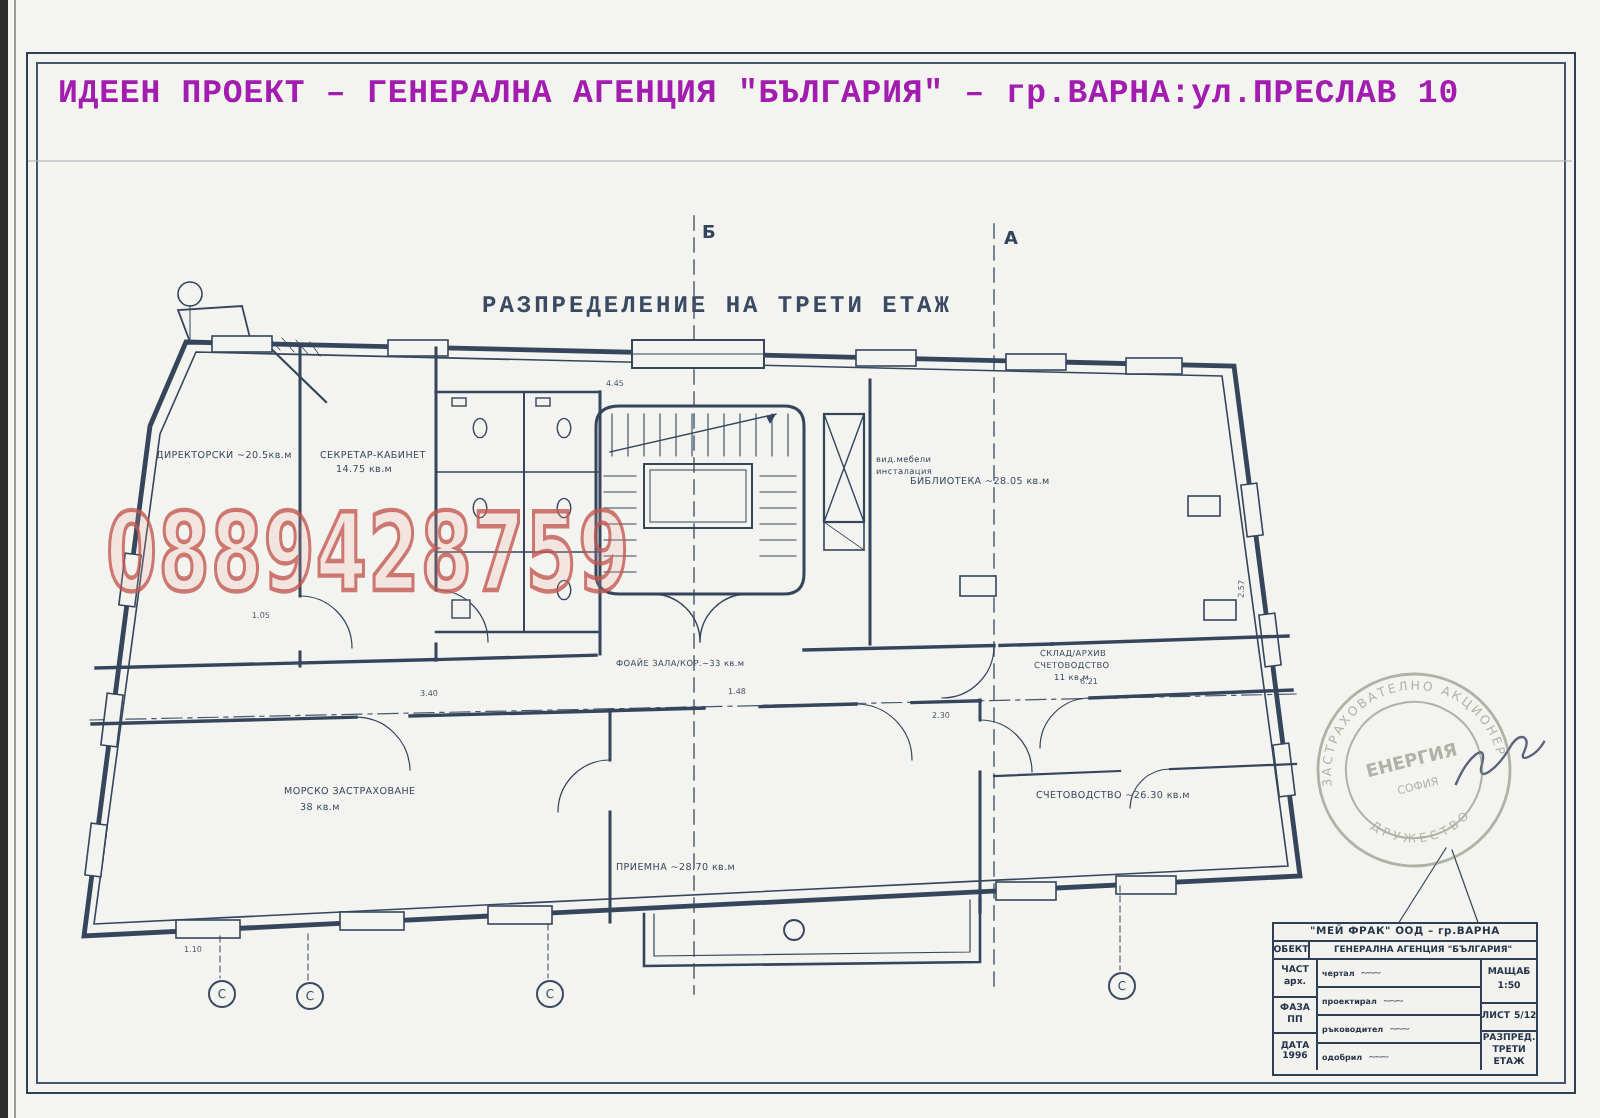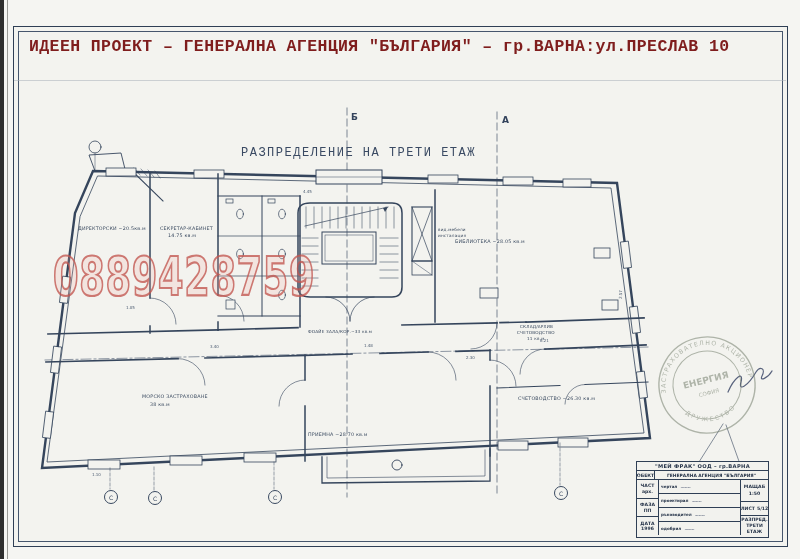--- a/index.html
+++ b/index.html
@@ -10,24 +10,24 @@
   .scan-line{position:absolute;left:7px;top:0;width:1px;height:559px;background:#9a9a96;}
   
   .frame-outer{position:absolute;left:13px;top:26px;width:773px;height:519px;
                border:1.6px solid #2f3f55;background:#f3f3ef;}
   .frame-inner{position:absolute;left:18px;top:31px;width:763px;height:509px;
                border:0.8px solid #46566d;}
   .title-rule{position:absolute;left:14px;top:80px;width:772px;height:1px;background:#aab0ba;opacity:.55;}
   
   .sheet-title{position:absolute;left:29px;top:37px;width:750px;
     font-family:"Liberation Mono","DejaVu Sans Mono",monospace;
-    font-size:16.5px;font-weight:700;letter-spacing:.4px;color:#7f1d1d;white-space:nowrap;}
+    font-size:16.5px;font-weight:700;letter-spacing:.4px;color:#a21caf;white-space:nowrap;}
   .plan-subtitle{position:absolute;left:241px;top:146px;
     font-family:"Liberation Mono","DejaVu Sans Mono",monospace;
-    font-size:12px;font-weight:400;letter-spacing:1.5px;color:#3a4a63;}
+    font-size:12px;font-weight:700;letter-spacing:1.5px;color:#3a4a63;}
   .axis-lab{position:absolute;font-size:9px;font-weight:700;color:#33435c;}
   .lbl{position:absolute;font-size:4.8px;letter-spacing:.2px;color:#39495f;white-space:nowrap;}
   .lbl.small{font-size:4.2px;}
   .dim{position:absolute;font-size:4px;color:#4a5a70;white-space:nowrap;}
   .gcirc{position:absolute;width:12px;height:12px;border:0.9px solid #3a4a61;border-radius:50%;
          display:flex;align-items:center;justify-content:center;font-size:6px;color:#3a4a61;background:#f3f3ef;}
   
   .watermark{position:absolute;left:53px;top:245px;font-size:54px;font-weight:700;letter-spacing:1px;
     color:rgba(242,170,162,0.20);-webkit-text-stroke:2.2px rgba(193,86,79,0.78);
     transform:scaleX(.68);transform-origin:0 0;white-space:nowrap;z-index:6;}

